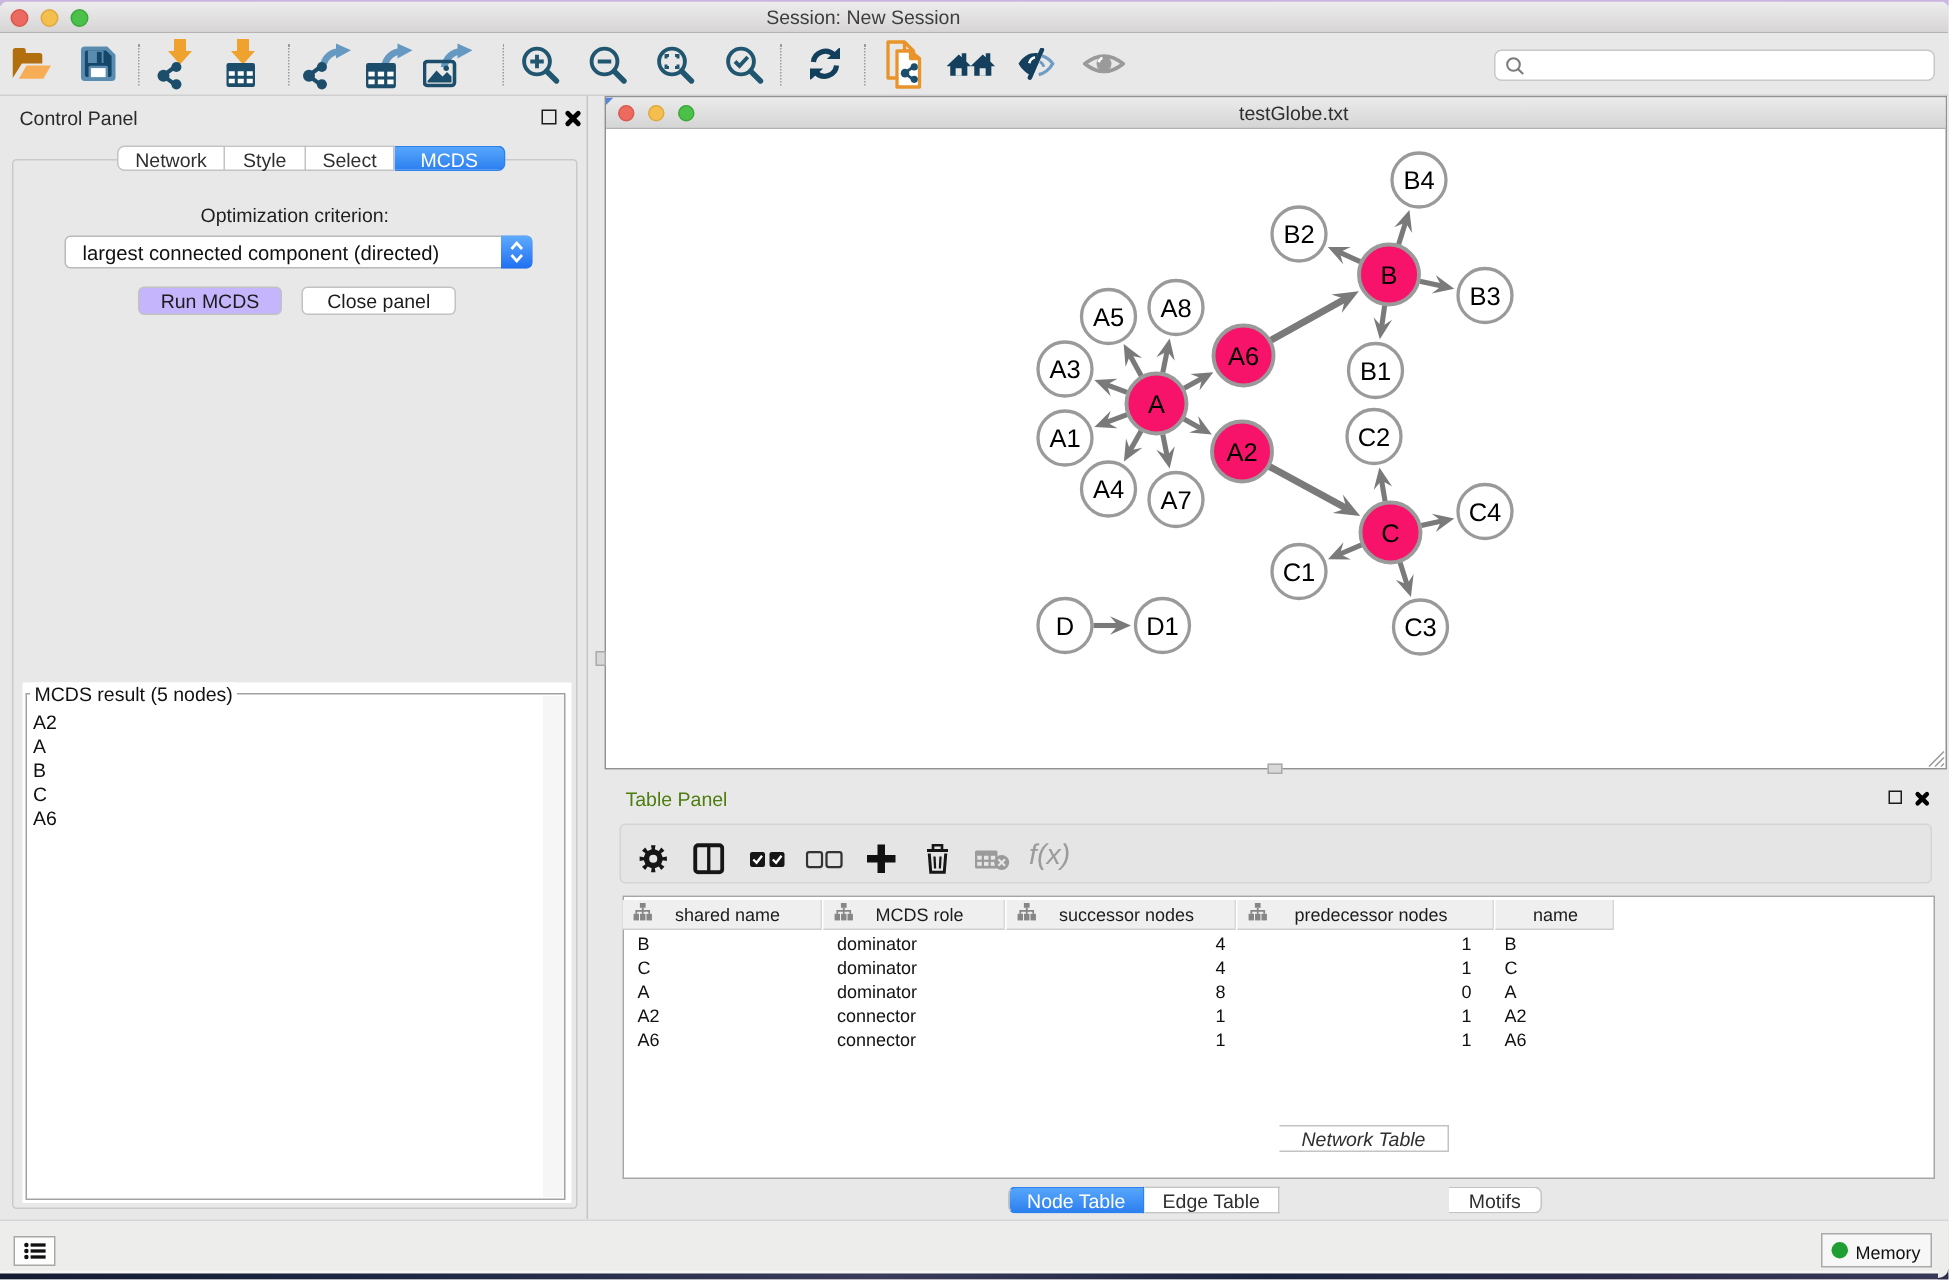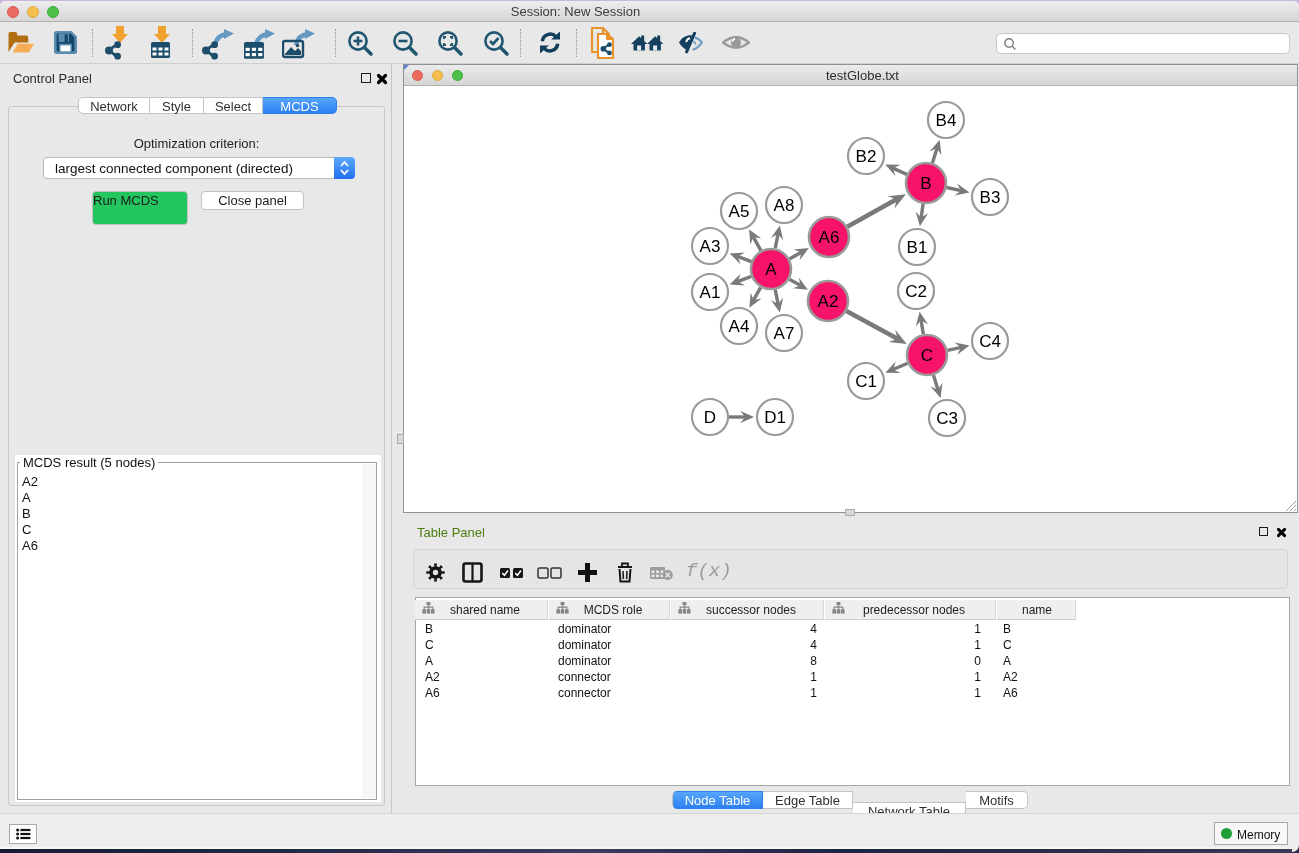--- a/index.html
+++ b/index.html
@@ -186,21 +186,21 @@
 <div class="abs" style="left:0;top:136px;width:393px;text-align:center;font-size:13px;color:#1f1f1f">Optimization criterion:</div>
 
 <div class="abs" style="left:43px;top:157px;width:312px;height:22px;background:#fff;border:1px solid #b9b9b9;border-radius:4px"></div>
 <div class="abs" style="left:334px;top:157px;width:21px;height:22px;background:linear-gradient(#5fabfd,#1f6ff2);border-radius:0 4px 4px 0"></div>
 <svg class="abs" style="left:338px;top:160px" width="13" height="16" viewBox="0 0 13 16">
     <path d="M3 6 L6.5 2 L10 6" fill="none" stroke="#fff" stroke-width="1.8"></path>
     <path d="M3 10 L6.5 14 L10 10" fill="none" stroke="#fff" stroke-width="1.8"></path>
   </svg>
 <div class="abs" style="left:55px;top:161px;font-size:13.5px;color:#111">largest connected component (directed)</div>
 
-<div class="abs" style="left:92px;top:191px;width:96px;height:34px;background:#22c55e;border:1px solid #c2c2c2;border-radius:4px;text-align:left;font-size:13px;line-height:17px;color:#1c1c1c">Run MCDS</div>
+<div class="abs" style="left:92px;top:191px;width:96px;height:19px;background:#c4b5fd;border:1px solid #c2c2c2;border-radius:4px;text-align:center;font-size:13px;line-height:17px;color:#1c1c1c">Run MCDS</div>
 <div class="abs" style="left:201px;top:191px;width:103px;height:19px;background:#fff;border:1px solid #c2c2c2;border-radius:4px;text-align:center;font-size:13px;line-height:17px;color:#1c1c1c">Close panel</div>
 
 <div class="abs" style="left:15px;top:455px;width:366px;height:347px;background:#fff"></div>
 <div class="abs" style="left:17px;top:462px;width:360px;height:338px;border:1px solid #a2a2a2"></div>
 <div class="abs" style="left:362px;top:464px;width:14px;height:334px;background:#f6f6f6"></div>
 <div class="abs" style="left:20px;top:455px;background:#fff;padding:0 3px;font-size:13px;color:#111">MCDS result (5 nodes)</div>
 <div style="position:absolute;left:22px;top:474px;font-size:13px;color:#111">A2</div>
 <div style="position:absolute;left:22px;top:490px;font-size:13px;color:#111">A</div>
 <div style="position:absolute;left:22px;top:506px;font-size:13px;color:#111">B</div>
 <div style="position:absolute;left:22px;top:522px;font-size:13px;color:#111">C</div>
@@ -352,21 +352,21 @@
         <rect x="6" y="4.5" width="3" height="2.6"></rect>
         <rect x="10.5" y="4.5" width="3" height="2.6"></rect>
         <rect x="1.5" y="8.6" width="3" height="2.6"></rect>
         <rect x="6" y="8.6" width="3" height="2.6"></rect>
         <rect x="10.5" y="8.6" width="3" height="2.6"></rect>
       </g>
       <circle cx="17.8" cy="9" r="5"></circle>
       <path d="M15.6 6.8 L20 11.2 M20 6.8 L15.6 11.2" stroke="#e6e6e6" stroke-width="1.5"></path>
     </g>
   </svg>
-<div style="position:absolute;left:686px;top:560px;width:34px;font-family:Liberation Mono, monospace;font-style:italic;font-size:19px;color:#9b9b9b">f(x)</div>
+<div style="position:absolute;left:686px;top:560px;width:34px;font-family:Liberation Sans, sans-serif;font-style:italic;font-size:19px;color:#9b9b9b">f(x)</div>
 
 <div class="abs" style="left:415px;top:597px;width:875px;height:189px;background:#fff;border:1px solid #a6a6a6"></div>
 <div style="position:absolute;left:415px;top:600px;width:133px;height:20px;background:#efefef;border-right:1px solid #d9d9d9;border-bottom:1px solid #cfcfcf"></div>
 <div class="hc" style="left:421px;top:603px;width:128px">shared name</div>
 <svg style="position:absolute;left:422px;top:602px" width="13" height="12" viewBox="0 0 13 12">
     <g fill="#868686">
       <rect x="4.6" y="0" width="3.8" height="3.2"></rect>
       <rect x="0.4" y="7.2" width="3.6" height="4.4"></rect>
       <rect x="4.7" y="7.2" width="3.6" height="4.4"></rect>
       <rect x="9" y="7.2" width="3.6" height="4.4"></rect>
@@ -428,21 +428,21 @@
 <div class="tc" style="left:700px;top:670px;width:117px;text-align:right">1</div>
 <div class="tc" style="left:860px;top:670px;width:121px;text-align:right">1</div>
 <div class="tc" style="left:1003px;top:670px;width:70px">A2</div>
 <div class="tc" style="left:425px;top:686px;width:110px">A6</div>
 <div class="tc" style="left:558px;top:686px;width:100px">connector</div>
 <div class="tc" style="left:700px;top:686px;width:117px;text-align:right">1</div>
 <div class="tc" style="left:860px;top:686px;width:121px;text-align:right">1</div>
 <div class="tc" style="left:1003px;top:686px;width:70px">A6</div>
 <div class="tab sel" style="left:672px;top:791px;width:91px;height:18px;border-radius:5px 0 0 5px;border-left:1px solid #c3c3c3;">Node Table</div>
 <div class="tab " style="left:763px;top:791px;width:90px;height:18px;">Edge Table</div>
-<div class="tab " style="left:853px;top:802px;width:113px;height:18px;">Network Table</div>
+<div class="tab " style="left:853px;top:750px;width:113px;height:18px;font-style:italic;">Network Table</div>
 <div class="tab " style="left:966px;top:791px;width:62px;height:18px;border-radius:0 5px 5px 0;">Motifs</div>
 
 <div class="abs" style="left:0;top:813px;width:1299px;height:34px;background:#ededec;border-top:1px solid #d6d6d6"></div>
 <div class="abs" style="left:9px;top:824px;width:28px;height:20px;background:#fdfdfd;border:1px solid #a8a8a8"></div>
 <svg class="abs" style="left:16px;top:828px" width="15" height="12" viewBox="0 0 15 12">
     <g fill="#111">
       <circle cx="1.6" cy="2" r="1.5"></circle>
       <circle cx="1.6" cy="6" r="1.5"></circle>
       <circle cx="1.6" cy="10" r="1.5"></circle>
       <rect x="4.4" y="0.9" width="10" height="2.2"></rect>

